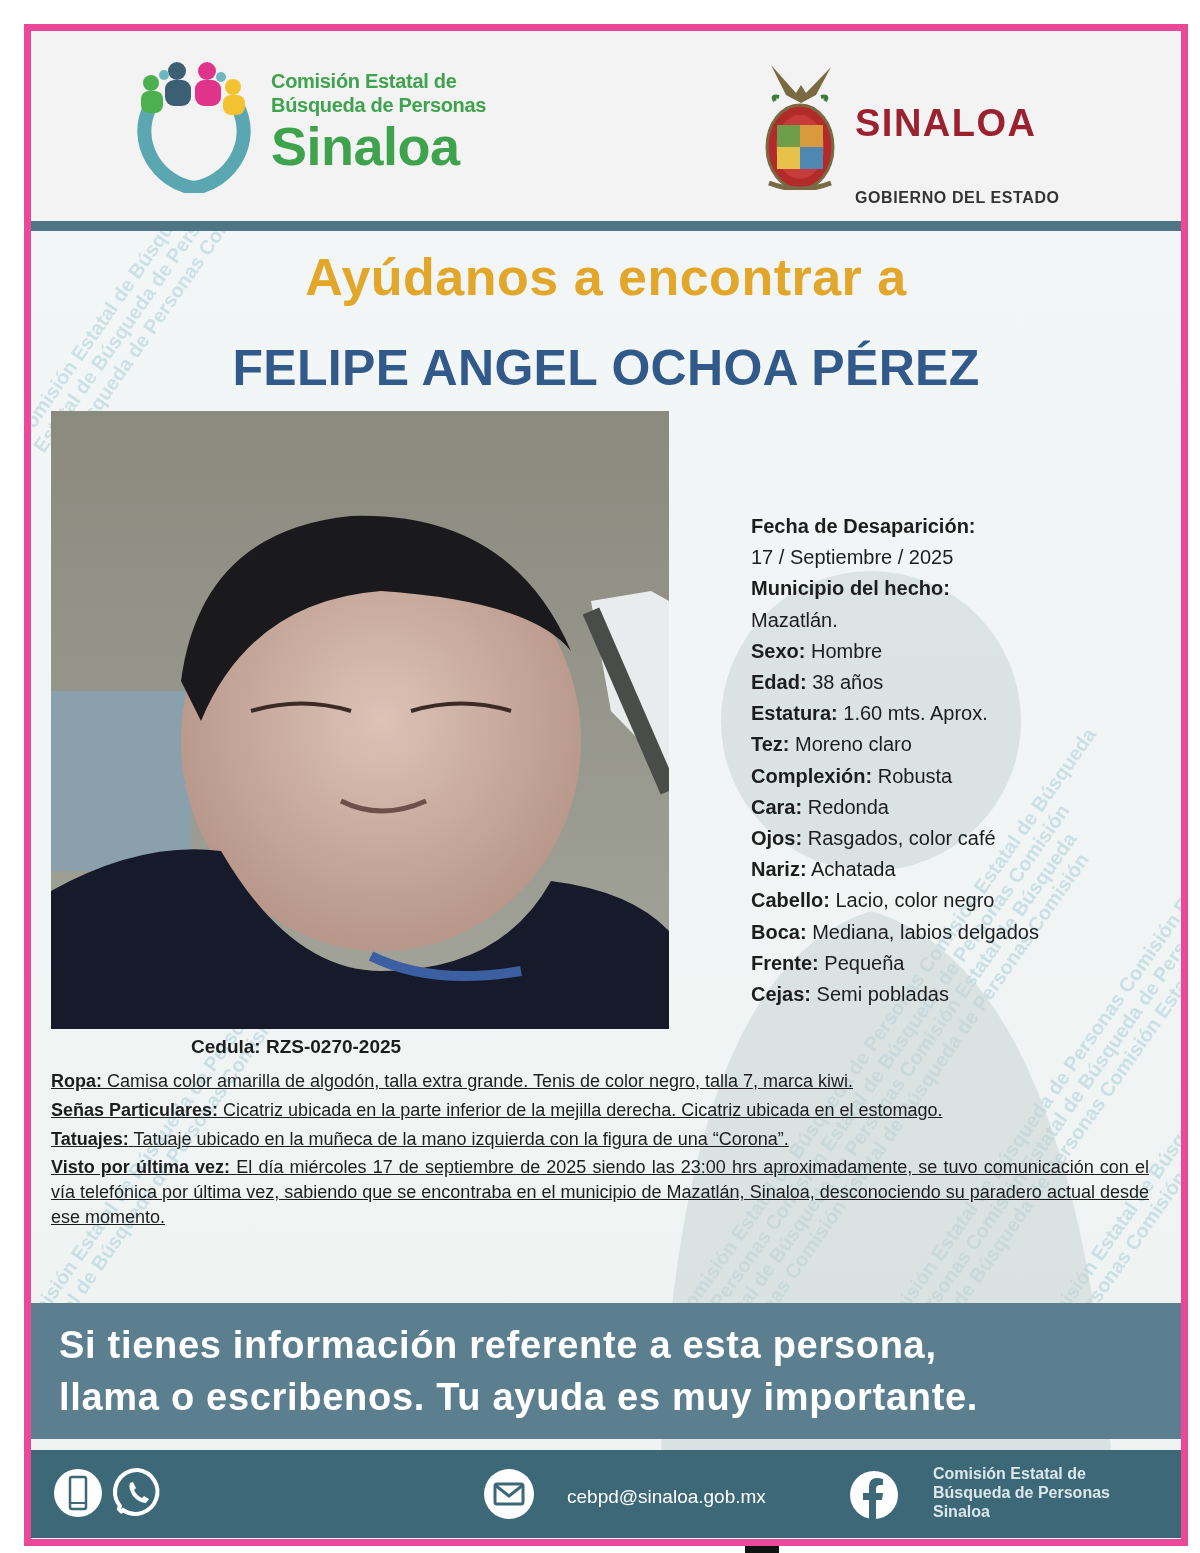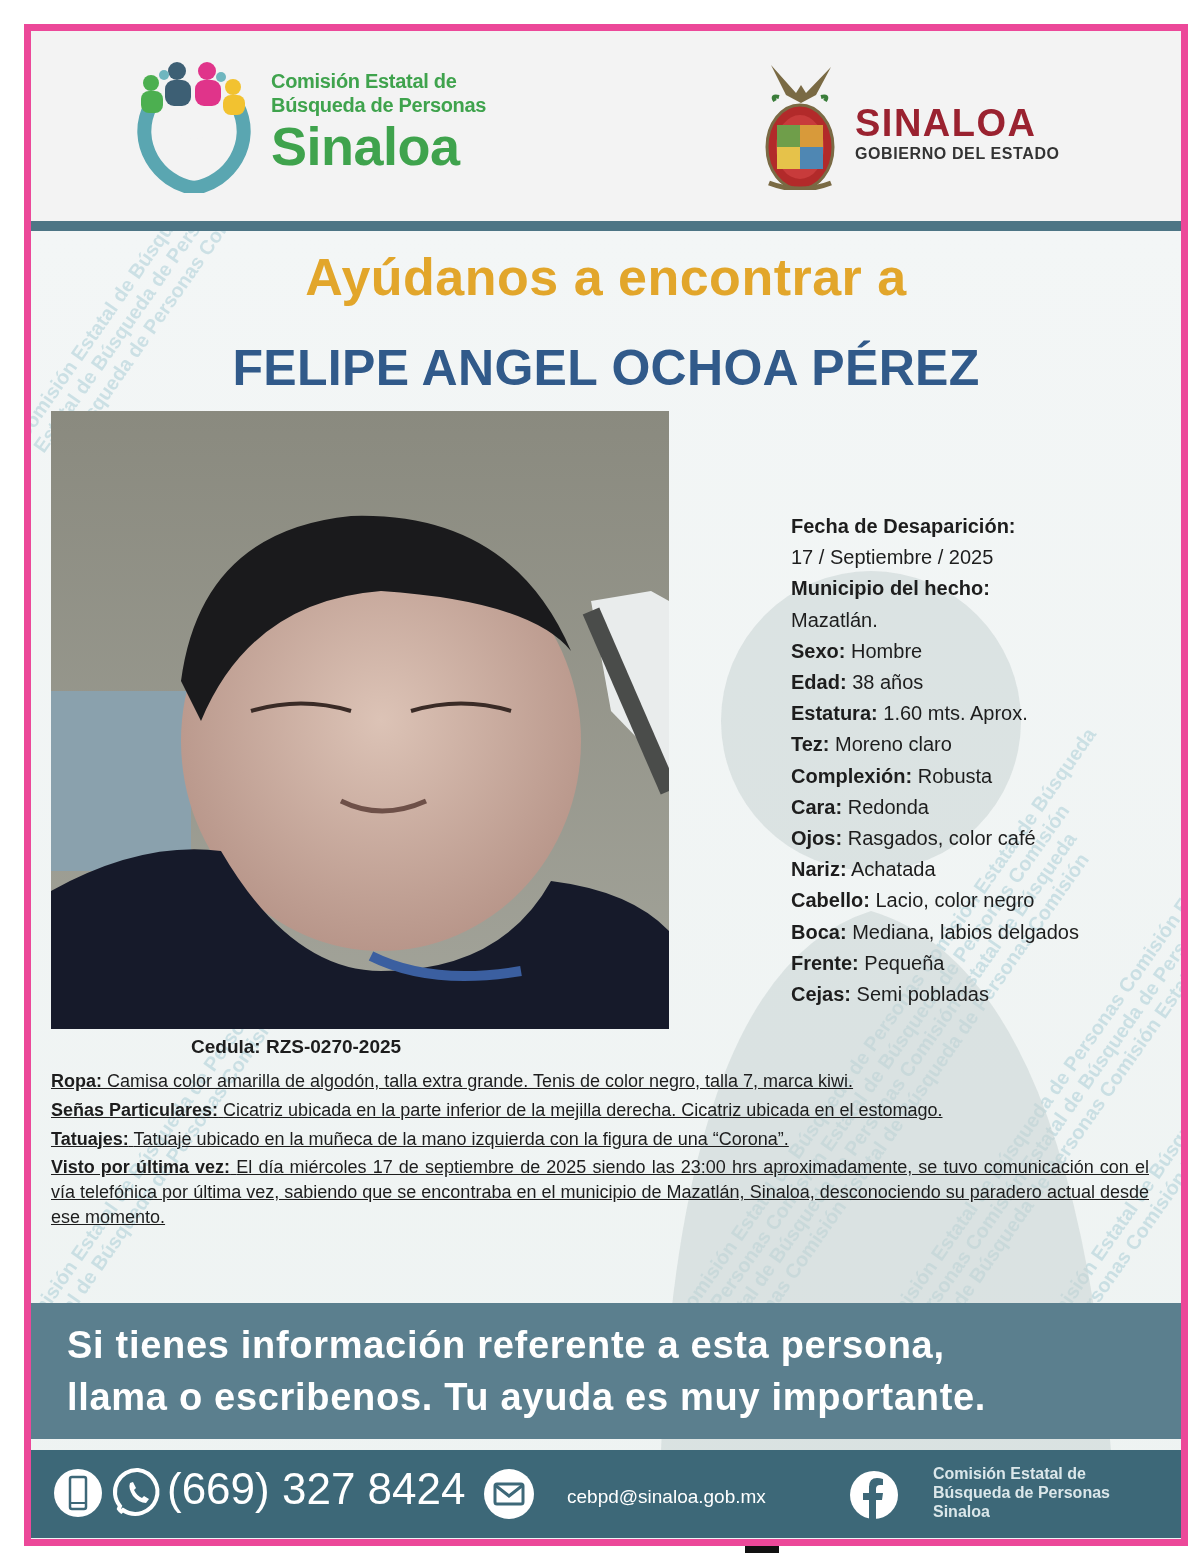--- a/index.html
+++ b/index.html
@@ -9,37 +9,37 @@
   .header-rule{position:absolute;left:0;top:190px;width:1150px;height:10px;background:#4d7585;}
   
   .cebp-logo{position:absolute;left:98px;top:22px;width:130px;height:140px;}
   .cebp-text{position:absolute;left:240px;top:38px;color:#3fa34d;}
   .cebp-line1,.cebp-line2{font-size:20px;font-weight:bold;letter-spacing:-0.3px;line-height:24px;}
   .cebp-line3{font-size:54px;font-weight:bold;line-height:58px;letter-spacing:-0.5px;}
   
   .shield{position:absolute;left:730px;top:24px;width:78px;height:135px;}
   .gov-text{position:absolute;left:824px;top:72px;}
   .gov-title{font-size:38px;font-weight:bold;color:#9a2230;letter-spacing:1.5px;line-height:40px;}
-  .gov-sub{font-size:16px;font-weight:bold;color:#333;letter-spacing:0.6px;line-height:22px;}
+  .gov-sub{font-size:16px;font-weight:bold;color:#333;letter-spacing:0.6px;line-height:22px;margin-top:44px;}
   
   .body{position:absolute;left:0;top:200px;width:1150px;height:1308px;background:linear-gradient(180deg,#f3f6f6 0%,#eef3f2 100%);}
   .watermark{position:absolute;inset:0;overflow:hidden;}
   .wm-block{position:absolute;transform:rotate(-55deg);transform-origin:left top;font-weight:bold;font-size:20px;line-height:22px;color:#9ec7d1;opacity:.45;white-space:nowrap;}
   .silhouette{position:absolute;left:610px;top:320px;width:520px;height:900px;}
   .headline{position:absolute;left:0;top:16px;width:1150px;text-align:center;font-size:52px;font-weight:bold;color:#e2a62b;letter-spacing:0.5px;}
   .name{position:absolute;left:0;top:108px;width:1150px;text-align:center;font-size:50px;font-weight:bold;color:#315a8a;letter-spacing:0.3px;}
   .photo{position:absolute;left:20px;top:180px;width:618px;height:618px;overflow:hidden;background:#8b8a82;}
-  .details{position:absolute;left:720px;top:280px;color:#1d1d1d;font-size:20px;line-height:31.2px;margin-left:40px;}
+  .details{position:absolute;left:720px;top:280px;color:#1d1d1d;font-size:20px;line-height:31.2px;}
   .details b{font-weight:bold;}
   .details .line{white-space:nowrap;}
   .cedula{position:absolute;left:160px;top:805px;font-size:19px;font-weight:bold;color:#1d1d1d;}
   .paragraphs{position:absolute;left:16px;top:834px;width:1106px;font-size:18px;line-height:24.8px;color:#1d1d1d;}
   .paragraphs p{margin:4px;text-decoration:underline;}
   .just{text-align:justify;text-align-last:left;}
-  .cta{position:absolute;left:0;top:1072px;width:1150px;height:136px;background:#5b7f8e;display:flex;flex-direction:column;justify-content:center;padding-left:36px;box-sizing:border-box;}
+  .cta{position:absolute;left:0;top:1072px;width:1150px;height:136px;background:#5b7f8e;display:flex;flex-direction:column;justify-content:center;padding-left:28px;box-sizing:border-box;}
   .cta-line{font-size:38px;font-weight:bold;color:#ffffff;line-height:52px;letter-spacing:0.7px;white-space:nowrap;}
   .footer{position:absolute;left:0;top:1219px;width:1150px;height:88px;background:#3d6878;}
   .ficon{position:absolute;border-radius:50%;}
   .phone{position:absolute;left:136px;top:14px;font-size:44px;color:#ffffff;letter-spacing:0px;white-space:nowrap;}
   .email{position:absolute;left:536px;top:36px;font-size:19px;color:#ffffff;}
   .fb-text{position:absolute;left:902px;top:14px;font-size:16px;line-height:19px;color:#dbe7ea;font-weight:bold;}
   .stub{position:absolute;left:745px;top:1546px;width:34px;height:8px;background:#111;}
 </style>
 </head>
 <body>
@@ -160,21 +160,20 @@
     <div class="footer">
       <svg class="ficon" style="left:22px;top:18px;width:50px;height:50px;" viewBox="0 0 50 50">
         <circle cx="25" cy="25" r="24" fill="#ffffff"></circle>
         <rect x="17" y="9" width="16" height="32" rx="2" fill="none" stroke="#3d6878" stroke-width="2.5"></rect>
         <line x1="17" y1="35" x2="33" y2="35" stroke="#3d6878" stroke-width="2"></line>
       </svg>
       <svg class="ficon" style="left:80px;top:16px;width:54px;height:54px;" viewBox="0 0 54 54">
         <path d="M27 4 A22 22 0 1 1 12 44 L5 50 L9 40 A22 22 0 0 1 27 4 Z" fill="none" stroke="#ffffff" stroke-width="4"></path>
         <path d="M19 17 Q17 22 22 30 Q28 37 35 37 L38 33 L33 30 L31 32 Q26 30 23 24 L25 22 L22 16 Z" fill="#ffffff"></path>
       </svg>
-      <div class="phone">(669) 327 8424</div>
       <svg class="ficon" style="left:452px;top:18px;width:52px;height:52px;" viewBox="0 0 52 52">
         <circle cx="26" cy="26" r="25" fill="#ffffff"></circle>
         <rect x="12" y="16" width="28" height="20" rx="2" fill="none" stroke="#3d6878" stroke-width="3"></rect>
         <path d="M12 17 L26 28 L40 17" fill="none" stroke="#3d6878" stroke-width="3"></path>
       </svg>
       <div class="email">cebpd@sinaloa.gob.mx</div>
       <svg class="ficon" style="left:818px;top:20px;width:50px;height:50px;" viewBox="0 0 50 50">
         <circle cx="25" cy="25" r="24" fill="#ffffff"></circle>
         <path d="M27 49 L27 30 L33 30 L34 23 L27 23 L27 19 Q27 15 31 15 L34 15 L34 9 Q31 8 28 8 Q20 8 20 17 L20 23 L14 23 L14 30 L20 30 L20 49 Z" fill="#3d6878"></path>
       </svg>

